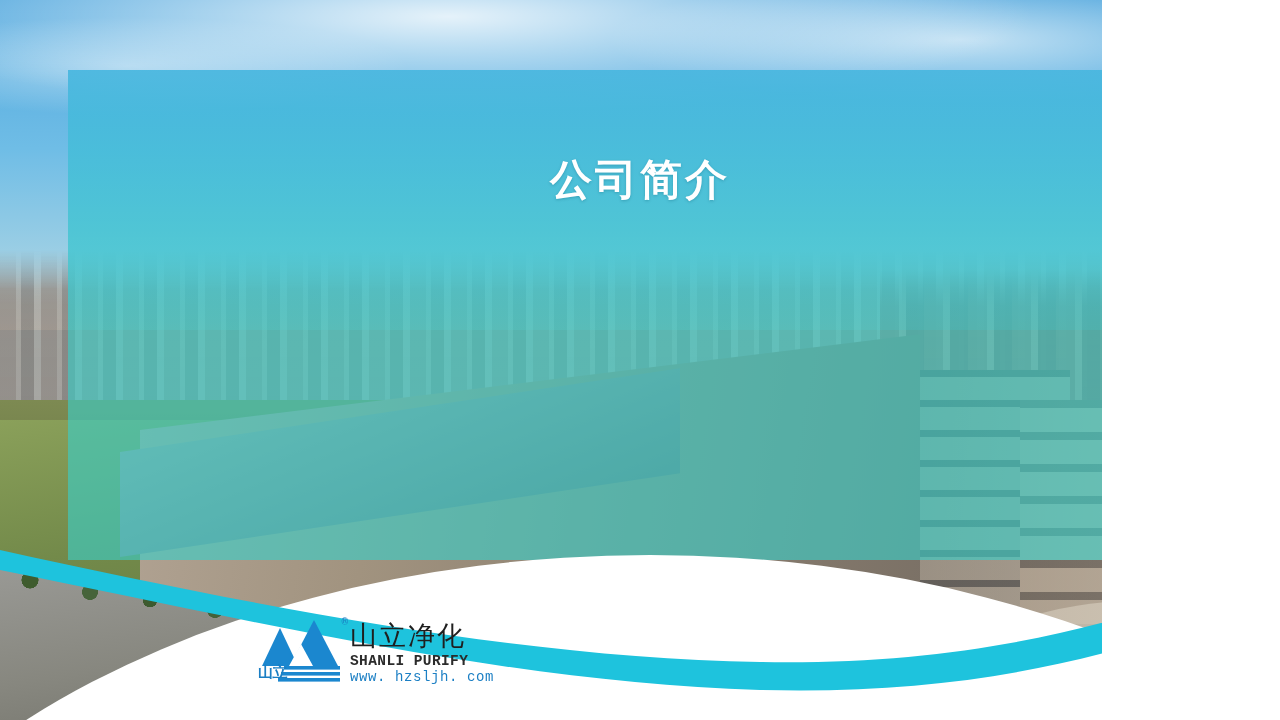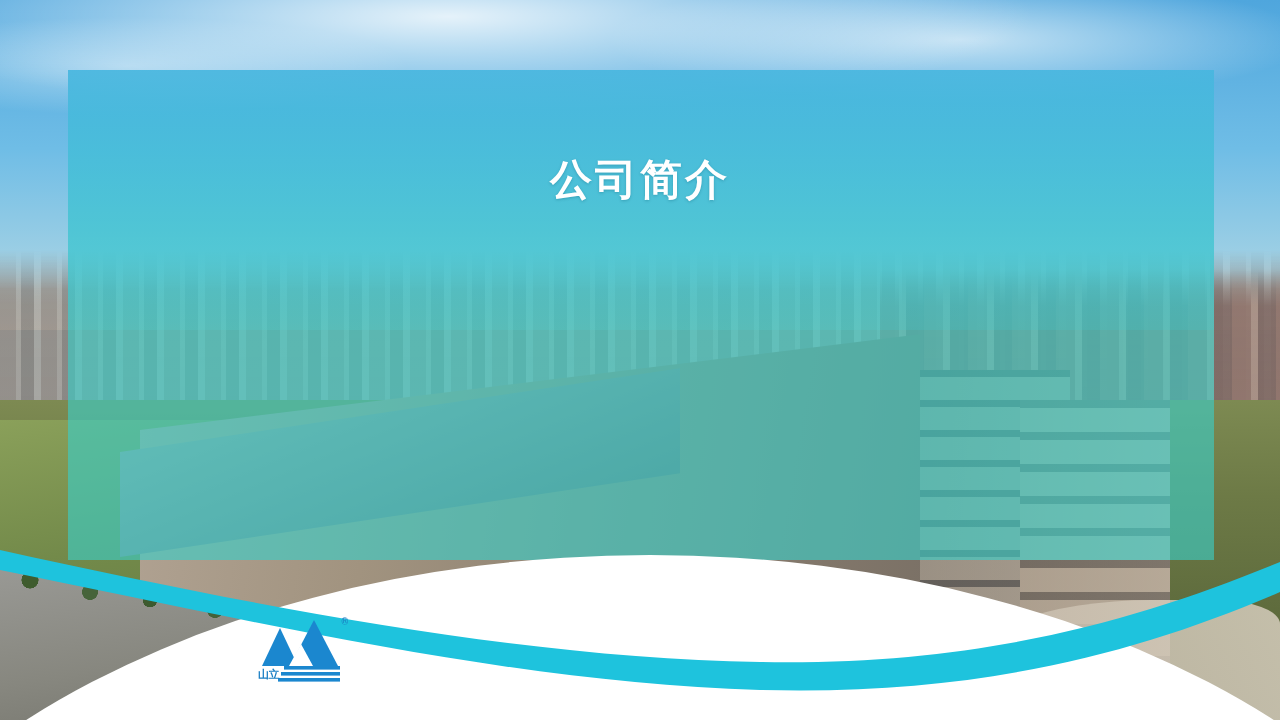--- a/index.html
+++ b/index.html
@@ -3,21 +3,21 @@
 <meta charset="utf-8">
 <title>公司简介</title>
 <style>
   html, body {
     margin: 0;
     padding: 0;
     background: #ffffff;
   }
   #slide {
     position: relative;
-    width: 1280px;
+    width: 1102px;
     height: 720px;
     overflow: hidden;
     font-family: Liberation Mono, monospace;
     background: #8fb6c9;
   }
 
   
   .bg-photo {
     position: absolute;
     inset: 0;
@@ -229,21 +229,21 @@
     position: absolute;
     right: -4px;
     top: 2px;
     font-size: 11px;
     color: #1b7fc4;
   }
   .logo-sub {
     position: absolute;
     left: 0;
     bottom: 4px;
-    font-size: 11px;
+    font-size: 15px;
     font-weight: bold;
     color: #1b7fc4;
     letter-spacing: -.5px;
   }
   .logo-text {
     margin-left: 6px;
     line-height: 1;
     padding-bottom: 2px;
   }
   .logo-cn {
@@ -309,15 +309,20 @@
         <polygon points="22,14 40,52 4,52" fill="#1b87cf"></polygon>
         <polygon points="56,6 80,52 32,52" fill="#1b87cf"></polygon>
         <polygon points="43,30 55,52 31,52" fill="#ffffff"></polygon>
         <rect x="26" y="52" width="56" height="3.6" fill="#1b87cf"></rect>
         <rect x="23" y="58" width="59" height="3.6" fill="#1b87cf"></rect>
         <rect x="20" y="64" width="62" height="3.6" fill="#1b87cf"></rect>
       </svg>
       <span class="logo-reg">®</span>
       <span class="logo-sub">山立</span>
     </div>
+    <div class="logo-text">
+      <div class="logo-cn">山立净化</div>
+      <div class="logo-en">SHANLI PURIFY</div>
+      <div class="logo-url">www. hzsljh. com</div>
+    </div>
   </div>
 
 </div>
 
 </body></html>

